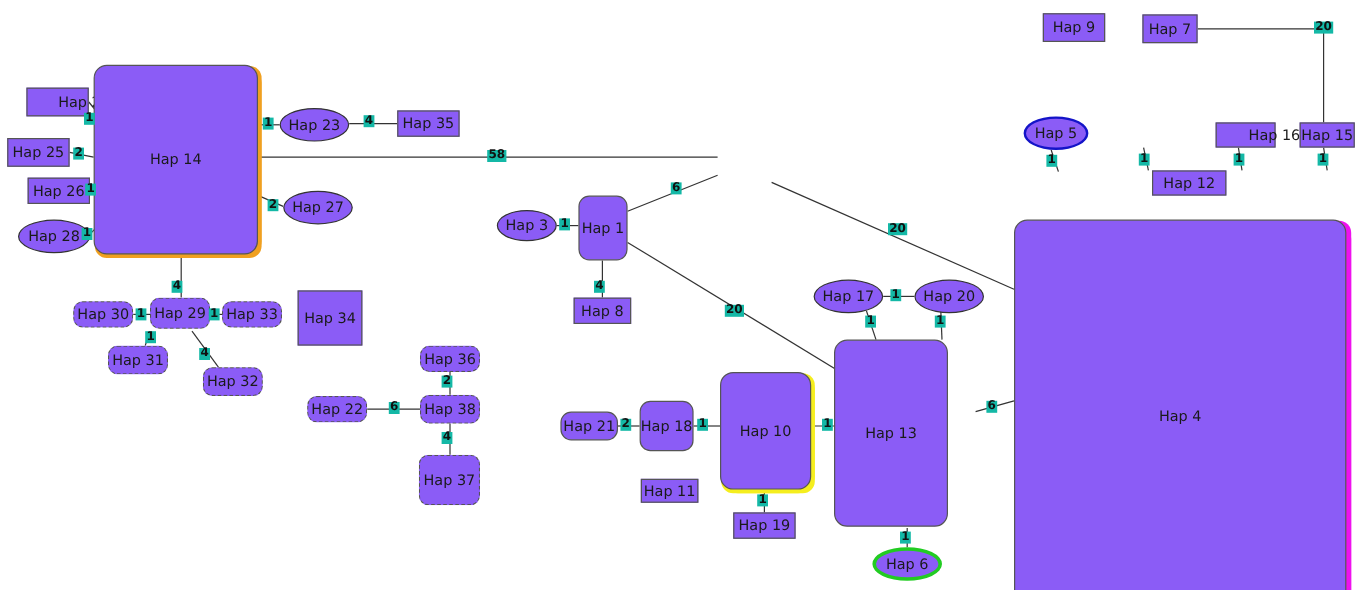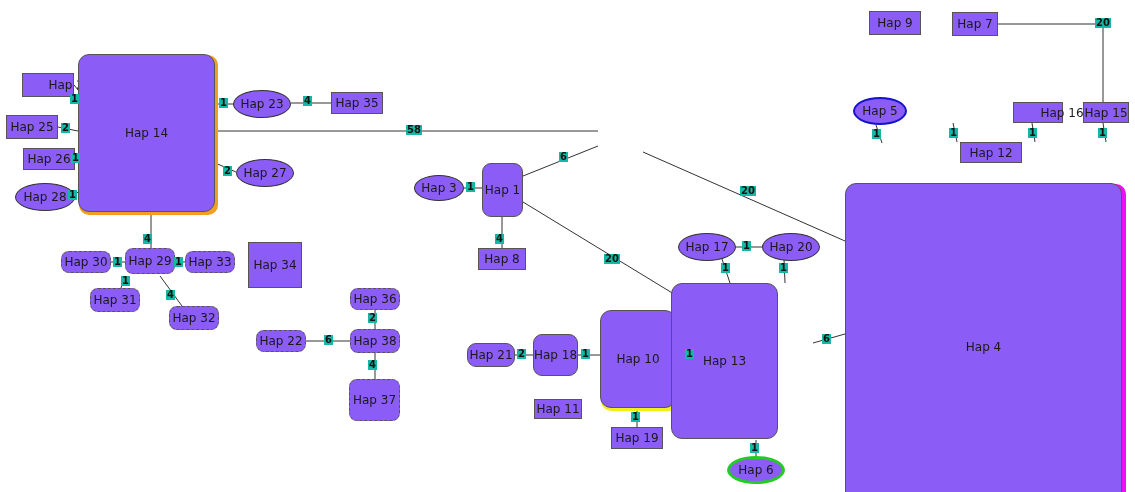--- a/index.html
+++ b/index.html
@@ -219,21 +219,21 @@
     </div>
     <div class="node shape-rect" style="left: 611px; top: 427px; width: 52px; height: 22px;">
       <span>Hap 19</span>
     </div>
     <div class="node shape-ellipse" style="left: 678px; top: 233px; width: 58px; height: 28px;">
       <span>Hap 17</span>
     </div>
     <div class="node shape-ellipse" style="left: 762px; top: 233px; width: 58px; height: 28px;">
       <span>Hap 20</span>
     </div>
-    <div class="node shape-biground" style="left: 671px; top: 283px; width: 107px; height: 156px;">
+    <div class="node shape-biground" style="left: 695px; top: 283px; width: 95px; height: 156px;">
       <span>Hap 13</span>
     </div>
     <div class="node shape-ellipse outline-green" style="left: 727px; top: 456px; width: 58px; height: 28px;">
       <span>Hap 6</span>
     </div>
     <div class="node shape-rect" style="left: 869px; top: 11px; width: 52px; height: 24px;">
       <span>Hap 9</span>
     </div>
     <div class="node shape-rect" style="left: 952px; top: 12px; width: 46px; height: 24px; justify-content: center;">
       <span>Hap 7</span>

